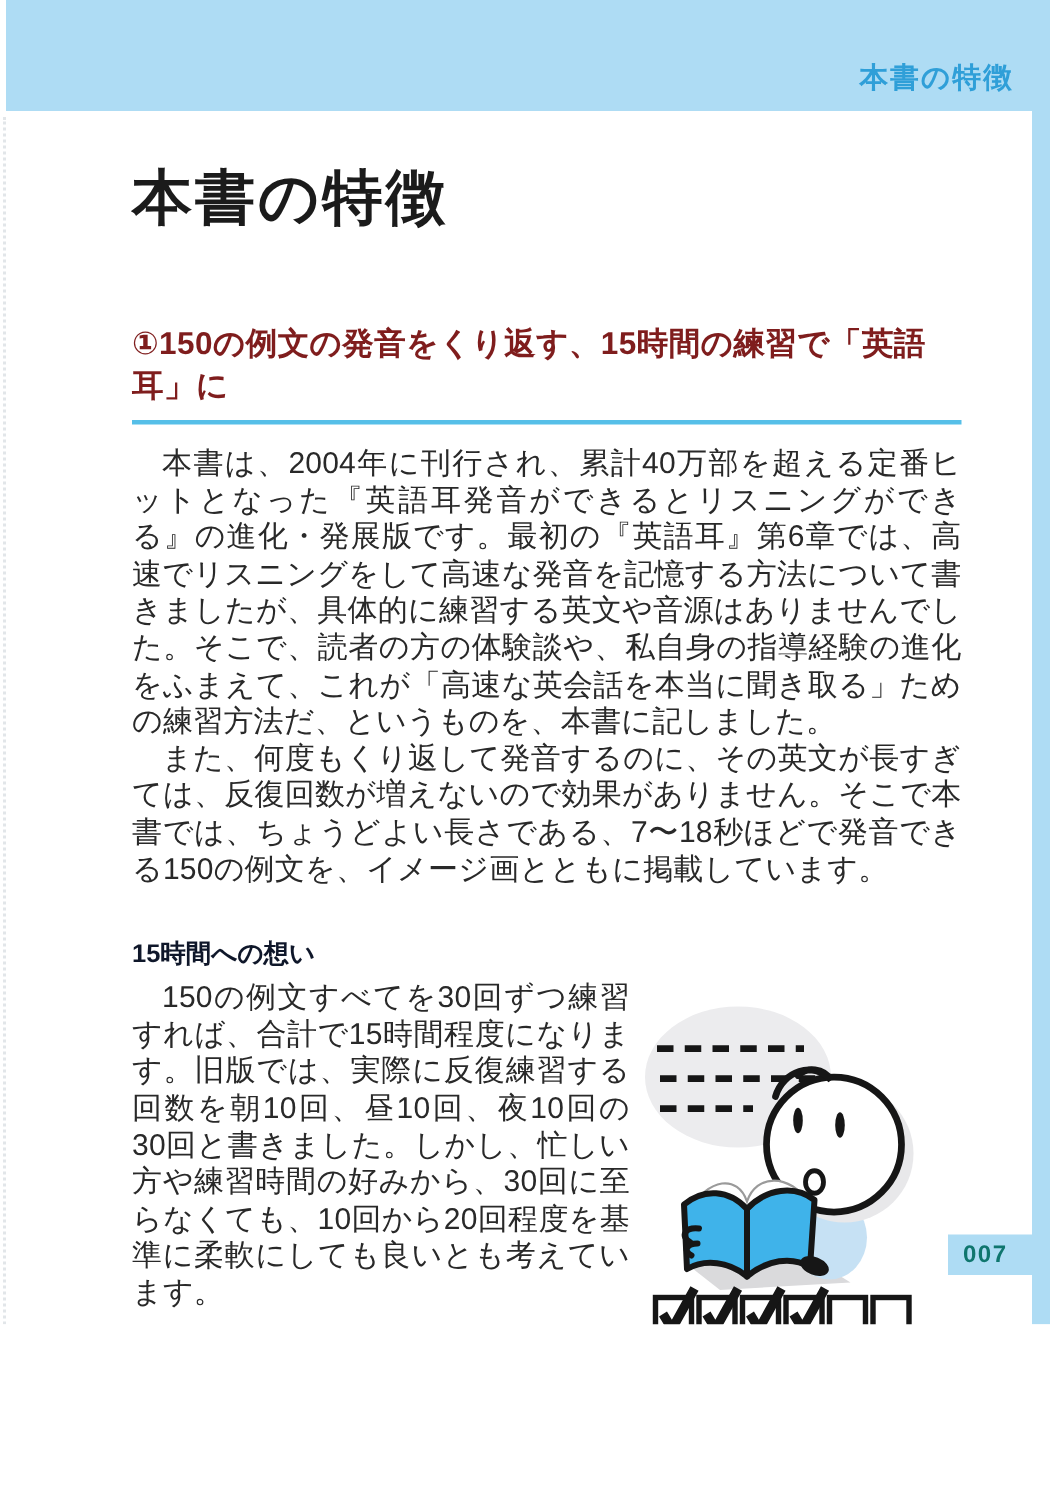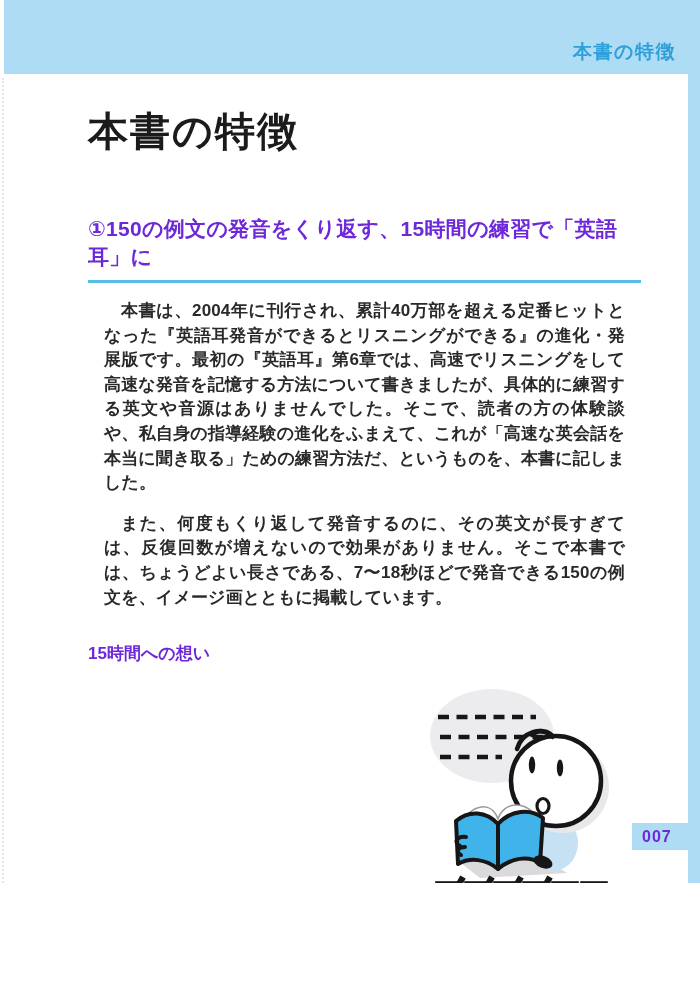--- a/index.html
+++ b/index.html
@@ -11,35 +11,35 @@
     position:absolute; left:4px; right:0; top:0; height:74px; background:#aedcf4;
     display:flex; align-items:flex-end; justify-content:flex-end;
     padding:0 24px 9px 0; box-sizing:border-box;
   }
   .header-label { color:#2f9fd8; font-weight:bold; font-size:19px; letter-spacing:1.5px; }
   .right-band { position:absolute; right:0; top:0; bottom:0; width:12px; background:#aedcf4; }
   .left-dots { position:absolute; left:2px; top:78px; bottom:0; width:0; border-left:2px dotted #e2e6e9; }
   .content { position:absolute; left:88px; top:96px; width:553px; color:#262626; }
   .page-title { margin:8px 0 0; font-size:40px; font-weight:900; color:#1b1b1b; letter-spacing:2px; }
   .section-heading {
-    margin:56px 0 0; font-size:21px; font-weight:800; color:#6d28d9;
+    margin:56px 0 0; font-size:21px; font-weight:800; color:#7f1d1d;
     padding-bottom:9px; border-bottom:3px solid #56bfe8; letter-spacing:0.3px;
   }
   .lead { margin-top:14px; }
   .body-p {
-    margin:16px; font-size:17px; line-height:24.6px; text-align:justify;
-    text-indent:1em; letter-spacing:0.15px; color:#292929;font-weight:bold;
+    margin:0; font-size:20px; line-height:24.6px; text-align:justify;
+    text-indent:1em; letter-spacing:0.15px; color:#292929;
   }
-  .subsection-heading { margin:32px 0 6px; font-size:17px; font-weight:800; color:#6d28d9; }
+  .subsection-heading { margin:32px 0 6px; font-size:17px; font-weight:800; color:#0f172a; }
   .two-col { display:flex; }
   .col-text { width:332px; flex:none; }
   .col-illo { flex:1; display:flex; justify-content:flex-end; align-items:flex-start; padding:4px 10px 0 0; }
   .page-num {
     position:absolute; right:0; bottom:33px; width:68px; height:27px; background:#aedcf4;
-    color:#6d28d9; font-weight:bold; font-size:16px; letter-spacing:1px;
+    color:#0f766e; font-weight:bold; font-size:16px; letter-spacing:1px;
     display:flex; align-items:center; padding-left:10px; box-sizing:border-box;
   }
 </style>
 </head>
 <body>
 
 <div class="page">
 
   <div class="top-band">
     <span class="header-label">本書の特徴</span>
@@ -53,20 +53,21 @@
 
     <div class="lead">
       <p class="body-p">本書は、2004年に刊行され、累計40万部を超える定番ヒットとなった『英語耳発音ができるとリスニングができる』の進化・発展版です。最初の『英語耳』第6章では、高速でリスニングをして高速な発音を記憶する方法について書きましたが、具体的に練習する英文や音源はありませんでした。そこで、読者の方の体験談や、私自身の指導経験の進化をふまえて、これが「高速な英会話を本当に聞き取る」ための練習方法だ、というものを、本書に記しました。</p>
       <p class="body-p">また、何度もくり返して発音するのに、その英文が長すぎては、反復回数が増えないので効果がありません。そこで本書では、ちょうどよい長さである、7〜18秒ほどで発音できる150の例文を、イメージ画とともに掲載しています。</p>
     </div>
 
     <h3 class="subsection-heading">15時間への想い</h3>
 
     <div class="two-col">
       <div class="col-text">
+        <p class="body-p">150の例文すべてを30回ずつ練習すれば、合計で15時間程度になります。旧版では、実際に反復練習する回数を朝10回、昼10回、夜10回の30回と書きました。しかし、忙しい方や練習時間の好みから、30回に至らなくても、10回から20回程度を基準に柔軟にしても良いとも考えています。</p>
       </div>
       <div class="col-illo">
         <svg width="212" height="252" viewBox="0 0 212 252">
 
           <g>
             <ellipse cx="72" cy="61" rx="62" ry="47" fill="#ececee"></ellipse>
             <line x1="18" y1="42" x2="116" y2="42" stroke="#161616" stroke-width="4.5" stroke-dasharray="11 7.5"></line>
             <line x1="20" y1="62" x2="124" y2="62" stroke="#161616" stroke-width="4.5" stroke-dasharray="11 7.5"></line>
             <line x1="20" y1="82" x2="82" y2="82" stroke="#161616" stroke-width="4.5" stroke-dasharray="11 7.5"></line>
           </g>

